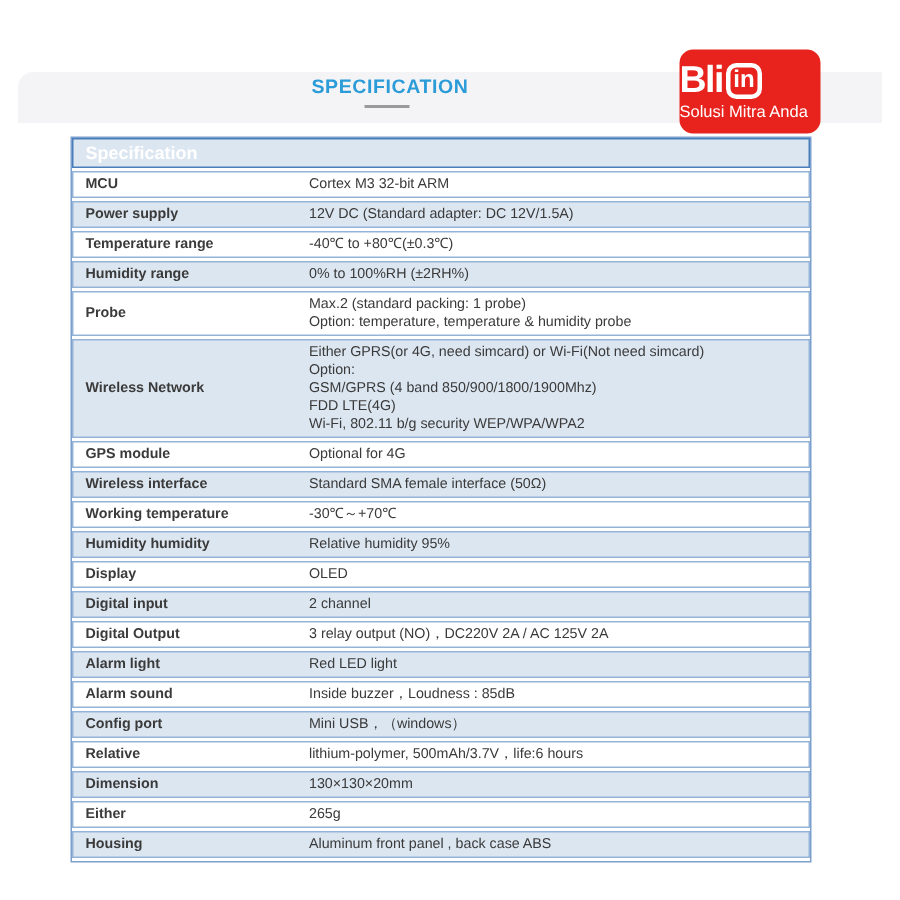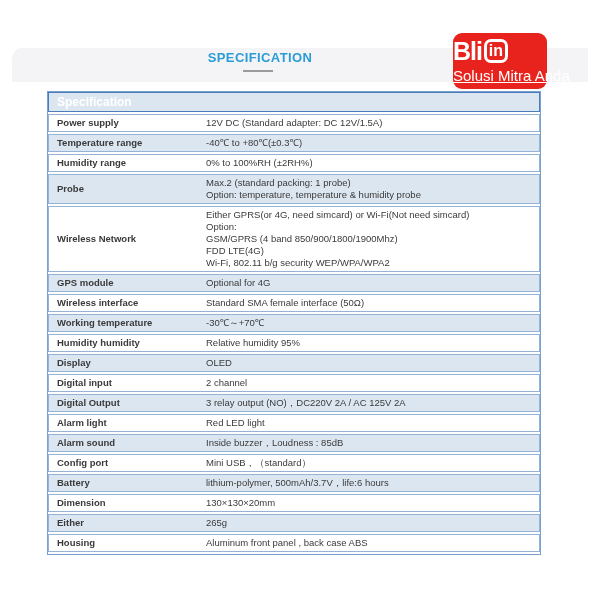--- a/index.html
+++ b/index.html
@@ -17,21 +17,21 @@
 
   
   .logo { position:absolute; left:453px; top:33px; width:94px; height:56px;
           border-radius:9px; display:flex; flex-direction:column; 
           justify-content:center; color:#ffffff; }
   .logo-row { display:flex; align-items:center; }
   .logo-bli { font-size:25px; font-weight:bold; letter-spacing:-1px; line-height:1; }
   .logo-inbox { width:24px; height:24px; border:3px solid #ffffff; border-radius:7px;
                 margin-left:2px; display:flex; align-items:center; justify-content:center;
                 font-size:16px; font-weight:bold; line-height:1; }
-  .logo-tagline { font-size:15px; margin-top:3px; white-space:nowrap;text-decoration:underline; }
+  .logo-tagline { font-size:11px; margin-top:3px; white-space:nowrap; }
 
   
   .spec-table-wrap { position:absolute; left:47px; top:91px; width:494px;
                      border:1px solid #7ba0cd; background:#ffffff; overflow:hidden; }
   table.spec { width:100%; border-collapse:separate; border-spacing:0 2px; margin-top:-2px; }
   tr.head td { background:#4a7ebb; color:#ffffff; font-weight:bold; font-size:12px;
                padding:3px 8px; border:1px solid #4a7ebb; }
   td { font-size:9.5px; line-height:12px; color:#3a3a3a; vertical-align:middle;
        border-top:1px solid #95b3d7; border-bottom:1px solid #95b3d7; }
   td:first-child { border-left:1px solid #95b3d7; }
@@ -58,20 +58,24 @@
     </div>
     <div class="logo-tagline">Solusi Mitra Anda</div>
   </div>
 
   <div class="spec-table-wrap">
     <table class="spec">
       <tbody>
         <tr class="head">
           <td colspan="2">Specification</td>
         </tr>
+        <tr>
+            <td class="label">MCU</td>
+            <td class="value">Cortex M3 32-bit ARM</td>
+          </tr>
         <tr>
             <td class="label">Power supply</td>
             <td class="value">12V DC (Standard adapter: DC 12V/1.5A)</td>
           </tr>
         <tr>
             <td class="label">Temperature range</td>
             <td class="value">-40℃ to +80℃(±0.3℃)</td>
           </tr>
         <tr>
             <td class="label">Humidity range</td>
@@ -121,24 +125,24 @@
         <tr>
             <td class="label">Alarm light</td>
             <td class="value">Red LED light</td>
           </tr>
         <tr>
             <td class="label">Alarm sound</td>
             <td class="value">Inside buzzer，Loudness : 85dB</td>
           </tr>
         <tr>
             <td class="label">Config port</td>
-            <td class="value">Mini USB，（standard）</td>
+            <td class="value">Mini USB，（windows）</td>
           </tr>
         <tr>
-            <td class="label">Battery</td>
+            <td class="label">Relative</td>
             <td class="value">lithium-polymer, 500mAh/3.7V，life:6 hours</td>
           </tr>
         <tr>
             <td class="label">Dimension</td>
             <td class="value">130×130×20mm</td>
           </tr>
         <tr>
             <td class="label">Either</td>
             <td class="value">265g</td>
           </tr>

